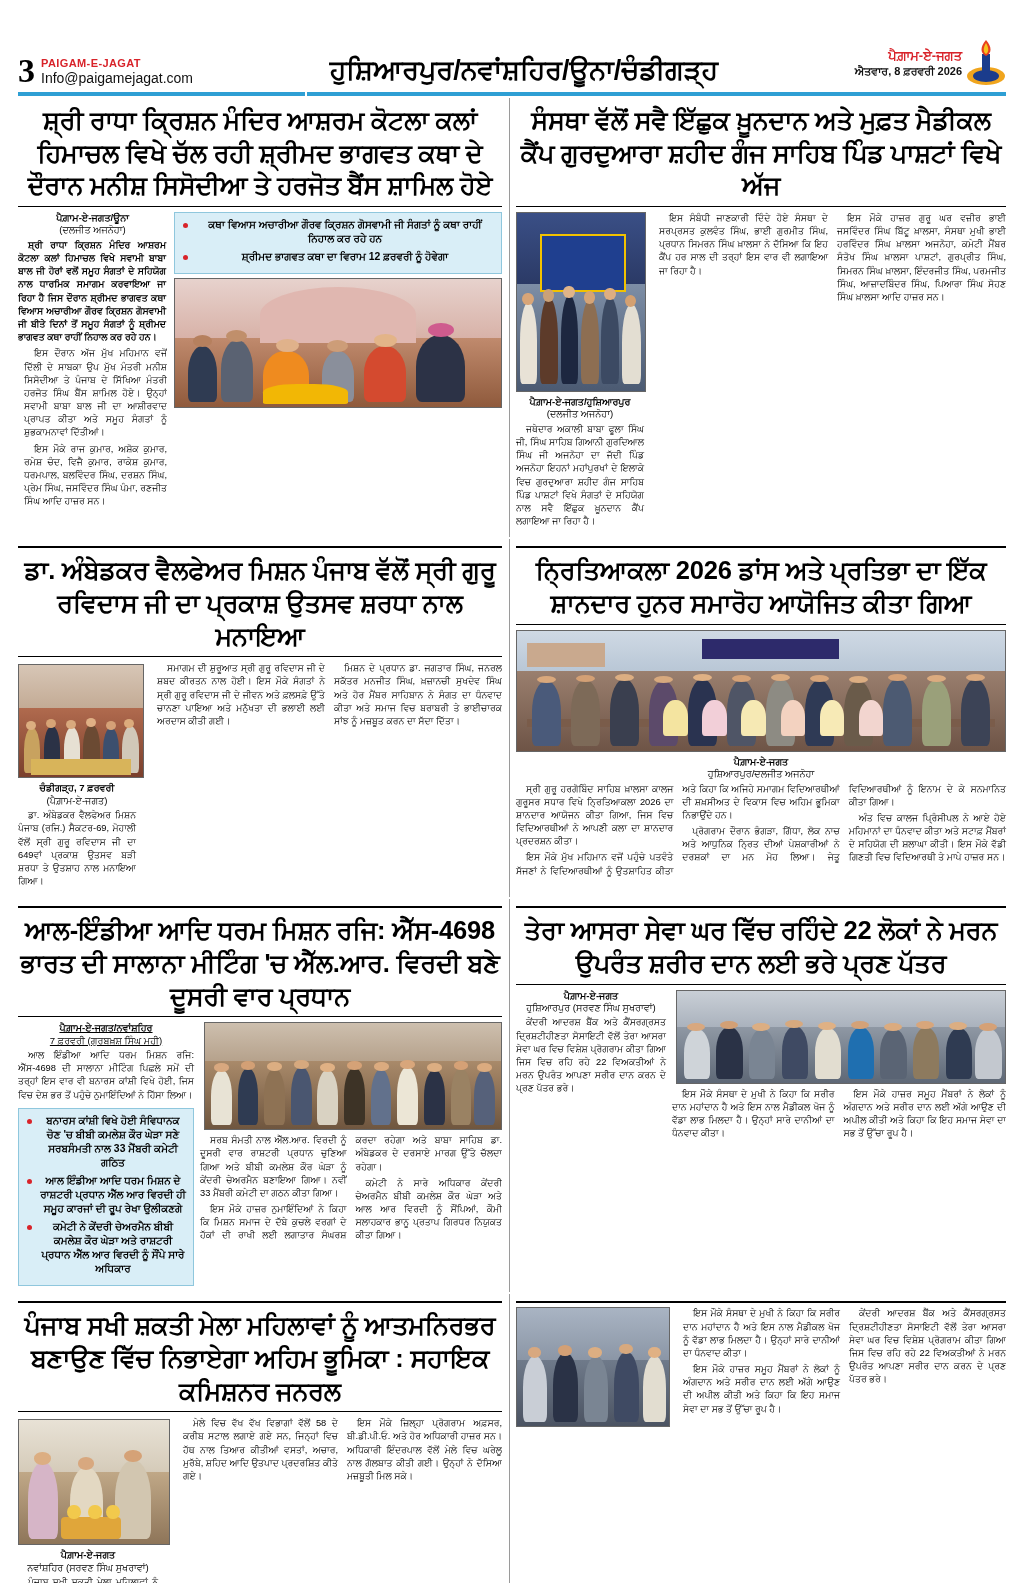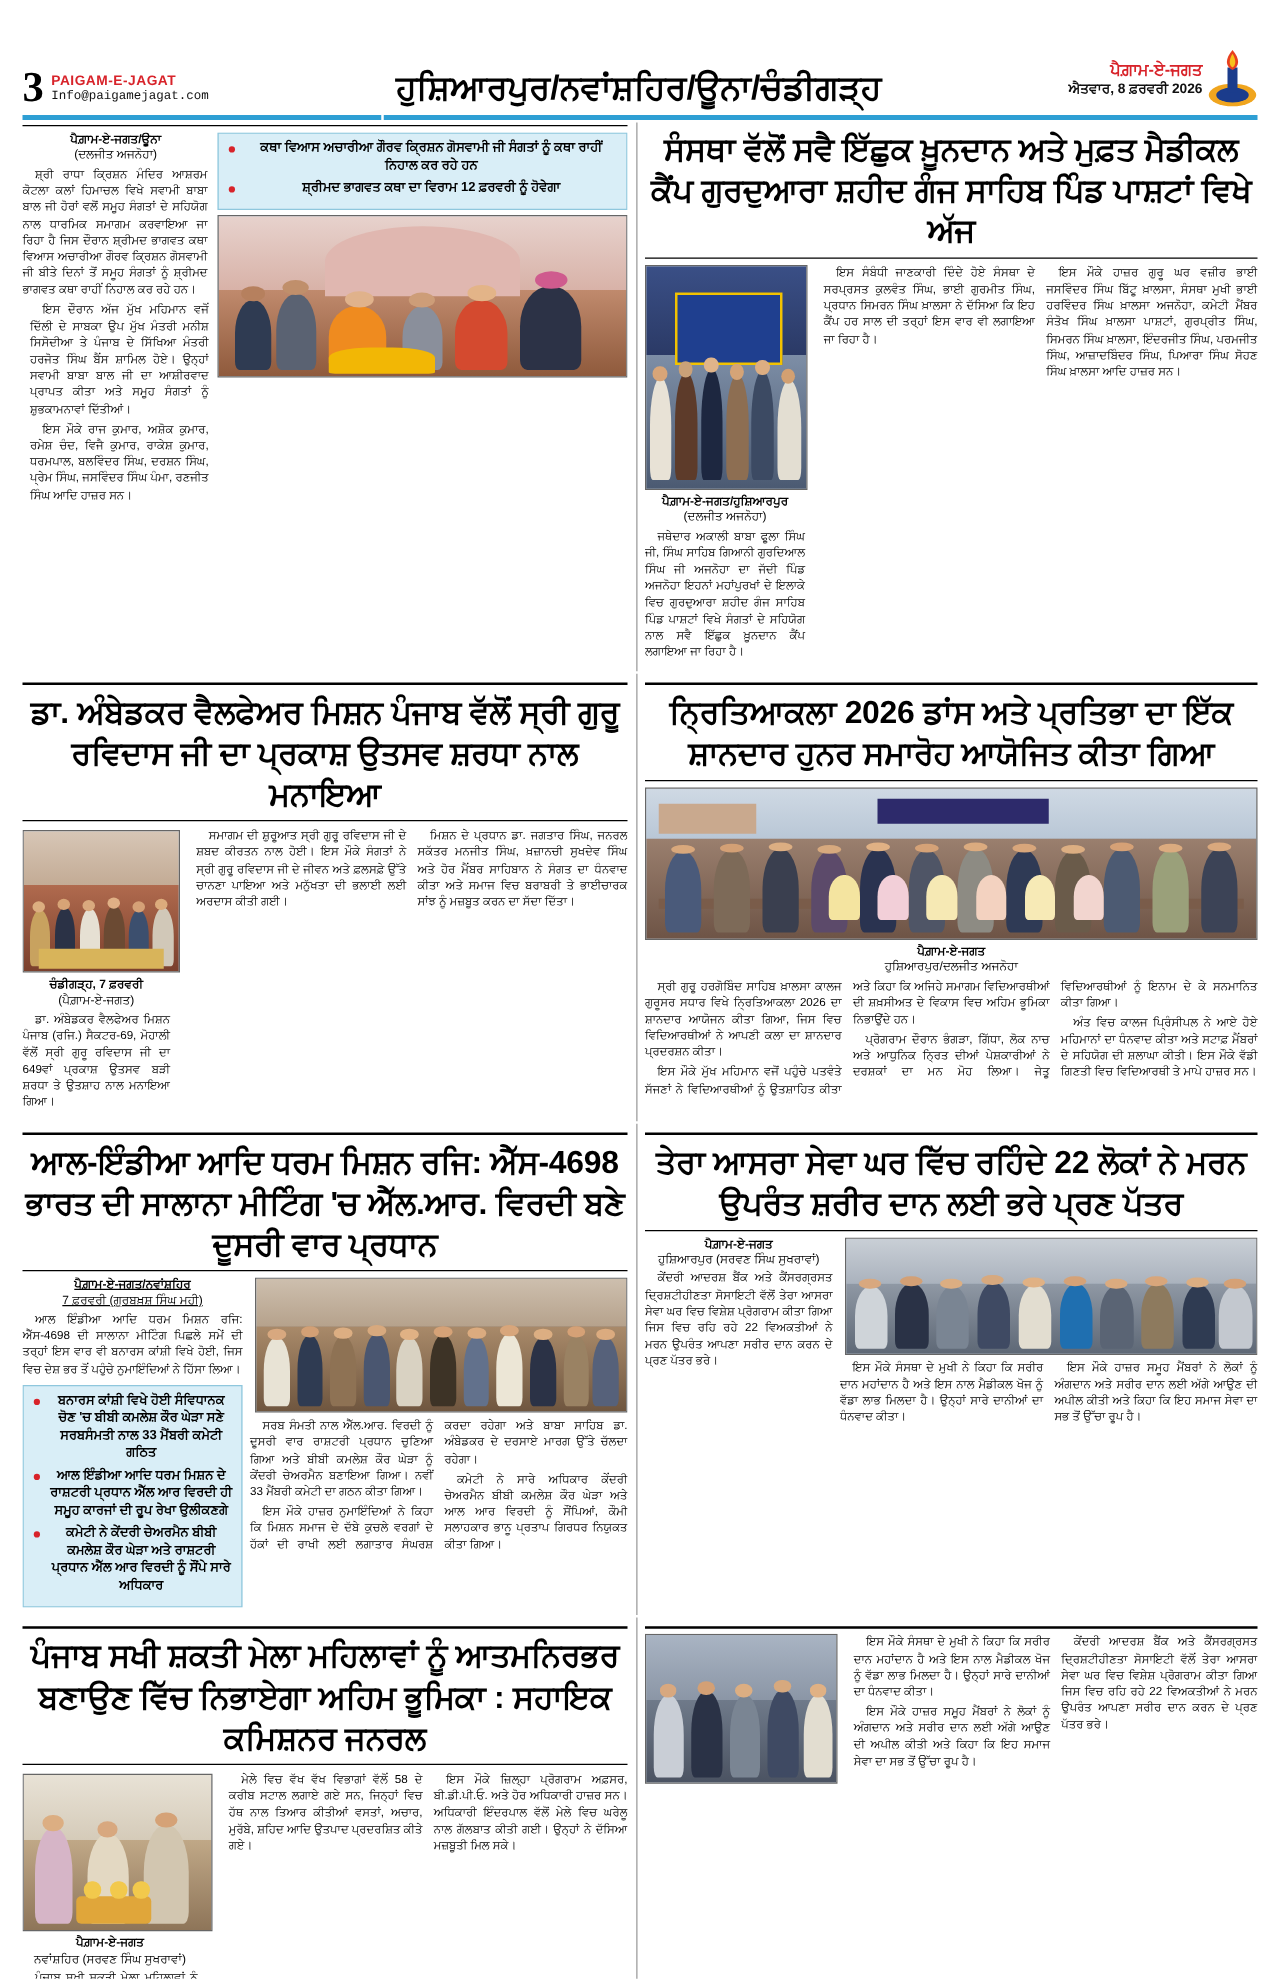--- a/index.html
+++ b/index.html
@@ -10,21 +10,21 @@
     color:#000;
   }
   .page{width:1024px;height:1583px;position:relative;box-sizing:border-box;padding:0 18px;}
 
   
   .masthead{display:flex;align-items:flex-end;justify-content:space-between;height:72px;padding-top:14px;}
   .mh-left{display:flex;align-items:center;gap:6px;}
   .mh-pageno{font-size:34px;font-weight:bold;line-height:0.85;font-family:"Liberation Serif",serif;}
   .mh-brandblock{display:flex;flex-direction:column;line-height:1.15;}
   .mh-brand{color:#d8232a;font-weight:bold;font-size:11px;letter-spacing:0.4px;}
-  .mh-email{font-size:10px;color:#111;font-family:Liberation Mono, monospace;}
+  .mh-email{font-size:14px;color:#111;}
   .mh-center{flex:1;text-align:center;}
   .mh-title{font-size:27px;font-weight:bold;letter-spacing:0px;white-space:nowrap;}
   .mh-right{display:flex;align-items:center;gap:4px;}
   .mh-rtext{text-align:right;line-height:1.35;}
   .mh-rbrand{color:#d8232a;font-weight:bold;font-size:13px;}
   .mh-rdate{font-size:11px;font-weight:bold;color:#111;}
   .logo{width:40px;height:46px;position:relative;}
   .logo svg{display:block;}
 
   .rule{height:4px;background:#2e9fd4;margin:6px 0 2px 0;position:relative;}
@@ -114,20 +114,21 @@
         </svg>
       </div>
     </div>
   </div>
 
   <div class="rule"></div>
 
   <div class="body-grid">
 
     <div class="col-left">
+      <h1 class="hl">ਸ਼੍ਰੀ ਰਾਧਾ ਕ੍ਰਿਸ਼ਨ ਮੰਦਿਰ ਆਸ਼ਰਮ ਕੋਟਲਾ ਕਲਾਂ ਹਿਮਾਚਲ ਵਿਖੇ ਚੱਲ ਰਹੀ ਸ਼੍ਰੀਮਦ ਭਾਗਵਤ ਕਥਾ ਦੇ ਦੌਰਾਨ ਮਨੀਸ਼ ਸਿਸੋਦੀਆ ਤੇ ਹਰਜੋਤ ਬੈਂਸ ਸ਼ਾਮਿਲ ਹੋਏ</h1>
       <div class="hl-rule"></div>
 
       <div class="flowbox art">
         <div class="float-r" style="width:328px;">
           <div class="hibox">
             <ul>
               <li>ਕਥਾ ਵਿਆਸ ਅਚਾਰੀਆ ਗੌਰਵ ਕ੍ਰਿਸ਼ਨ ਗੋਸਵਾਮੀ ਜੀ ਸੰਗਤਾਂ ਨੂੰ ਕਥਾ ਰਾਹੀਂ ਨਿਹਾਲ ਕਰ ਰਹੇ ਹਨ</li>
               <li>ਸ਼੍ਰੀਮਦ ਭਾਗਵਤ ਕਥਾ ਦਾ ਵਿਰਾਮ 12 ਫ਼ਰਵਰੀ ਨੂੰ ਹੋਵੇਗਾ</li>
             </ul>
           </div>
@@ -151,21 +152,21 @@
               <div style="position:absolute;left:27%;bottom:2%;width:26%;height:16%;background:#f2b705;border-radius:40% 40% 6% 6%;"></div>
             </div>
           </div>
         </div>
 
         <div class="byline">
           <div>ਪੈਗ਼ਾਮ-ਏ-ਜਗਤ/ਊਨਾ</div>
           <div class="sub">(ਦਲਜੀਤ ਅਜਨੋਹਾ)</div>
         </div>
 
-        <div class="txt" style="width:148px;float:left;">
+        <div class="txt" style="width:148px;float:left;font-weight:bold;">
           <p>ਸ਼੍ਰੀ ਰਾਧਾ ਕ੍ਰਿਸ਼ਨ ਮੰਦਿਰ ਆਸ਼ਰਮ ਕੋਟਲਾ ਕਲਾਂ ਹਿਮਾਚਲ ਵਿਖੇ ਸਵਾਮੀ ਬਾਬਾ ਬਾਲ ਜੀ ਹੋਰਾਂ ਵਲੋਂ ਸਮੂਹ ਸੰਗਤਾਂ ਦੇ ਸਹਿਯੋਗ ਨਾਲ ਧਾਰਮਿਕ ਸਮਾਗਮ ਕਰਵਾਇਆ ਜਾ ਰਿਹਾ ਹੈ ਜਿਸ ਦੌਰਾਨ ਸ਼੍ਰੀਮਦ ਭਾਗਵਤ ਕਥਾ ਵਿਆਸ ਅਚਾਰੀਆ ਗੌਰਵ ਕ੍ਰਿਸ਼ਨ ਗੋਸਵਾਮੀ ਜੀ ਬੀਤੇ ਦਿਨਾਂ ਤੋਂ ਸਮੂਹ ਸੰਗਤਾਂ ਨੂੰ ਸ਼੍ਰੀਮਦ ਭਾਗਵਤ ਕਥਾ ਰਾਹੀਂ ਨਿਹਾਲ ਕਰ ਰਹੇ ਹਨ।</p>
         </div>
         <div class="txt" style="clear:none;overflow:hidden;padding-left:6px;margin-top:36px;">
           <p>ਇਸ ਦੌਰਾਨ ਅੱਜ ਮੁੱਖ ਮਹਿਮਾਨ ਵਜੋਂ ਦਿੱਲੀ ਦੇ ਸਾਬਕਾ ਉਪ ਮੁੱਖ ਮੰਤਰੀ ਮਨੀਸ਼ ਸਿਸੋਦੀਆ ਤੇ ਪੰਜਾਬ ਦੇ ਸਿੱਖਿਆ ਮੰਤਰੀ ਹਰਜੋਤ ਸਿੰਘ ਬੈਂਸ ਸ਼ਾਮਿਲ ਹੋਏ। ਉਨ੍ਹਾਂ ਸਵਾਮੀ ਬਾਬਾ ਬਾਲ ਜੀ ਦਾ ਆਸ਼ੀਰਵਾਦ ਪ੍ਰਾਪਤ ਕੀਤਾ ਅਤੇ ਸਮੂਹ ਸੰਗਤਾਂ ਨੂੰ ਸ਼ੁਭਕਾਮਨਾਵਾਂ ਦਿੱਤੀਆਂ।</p>
           <p>ਇਸ ਮੌਕੇ ਰਾਜ ਕੁਮਾਰ, ਅਸ਼ੋਕ ਕੁਮਾਰ, ਰਮੇਸ਼ ਚੰਦ, ਵਿਜੈ ਕੁਮਾਰ, ਰਾਕੇਸ਼ ਕੁਮਾਰ, ਧਰਮਪਾਲ, ਬਲਵਿੰਦਰ ਸਿੰਘ, ਦਰਸ਼ਨ ਸਿੰਘ, ਪ੍ਰੇਮ ਸਿੰਘ, ਜਸਵਿੰਦਰ ਸਿੰਘ ਪੰਮਾ, ਰਣਜੀਤ ਸਿੰਘ ਆਦਿ ਹਾਜ਼ਰ ਸਨ।</p>
         </div>
       </div>
     </div>
 
     <div class="col-div">

